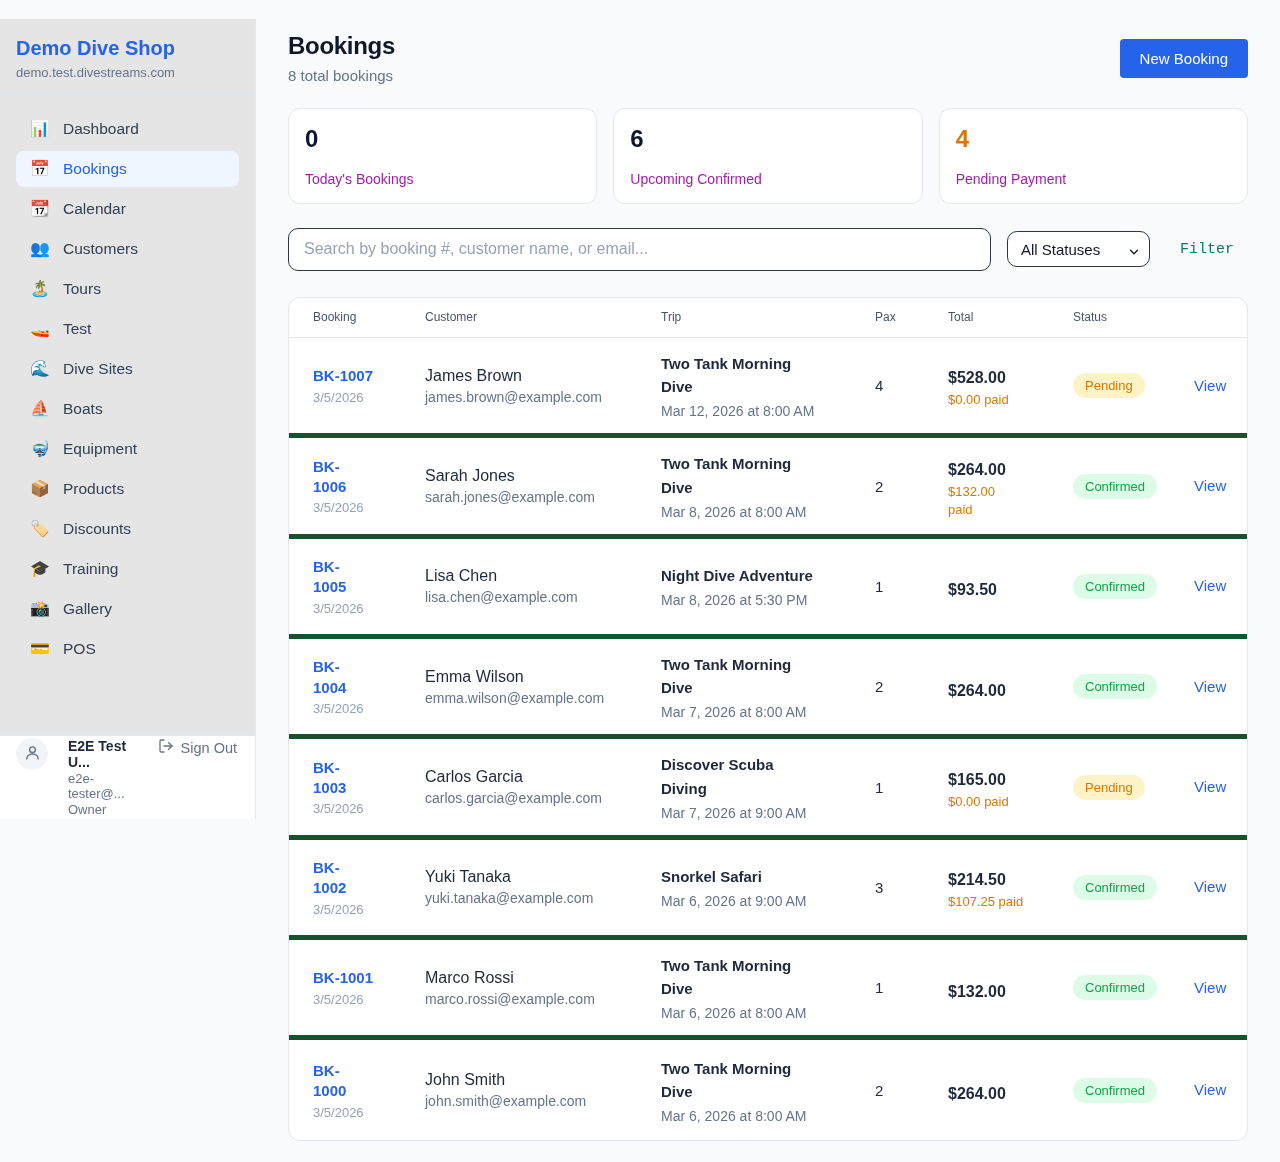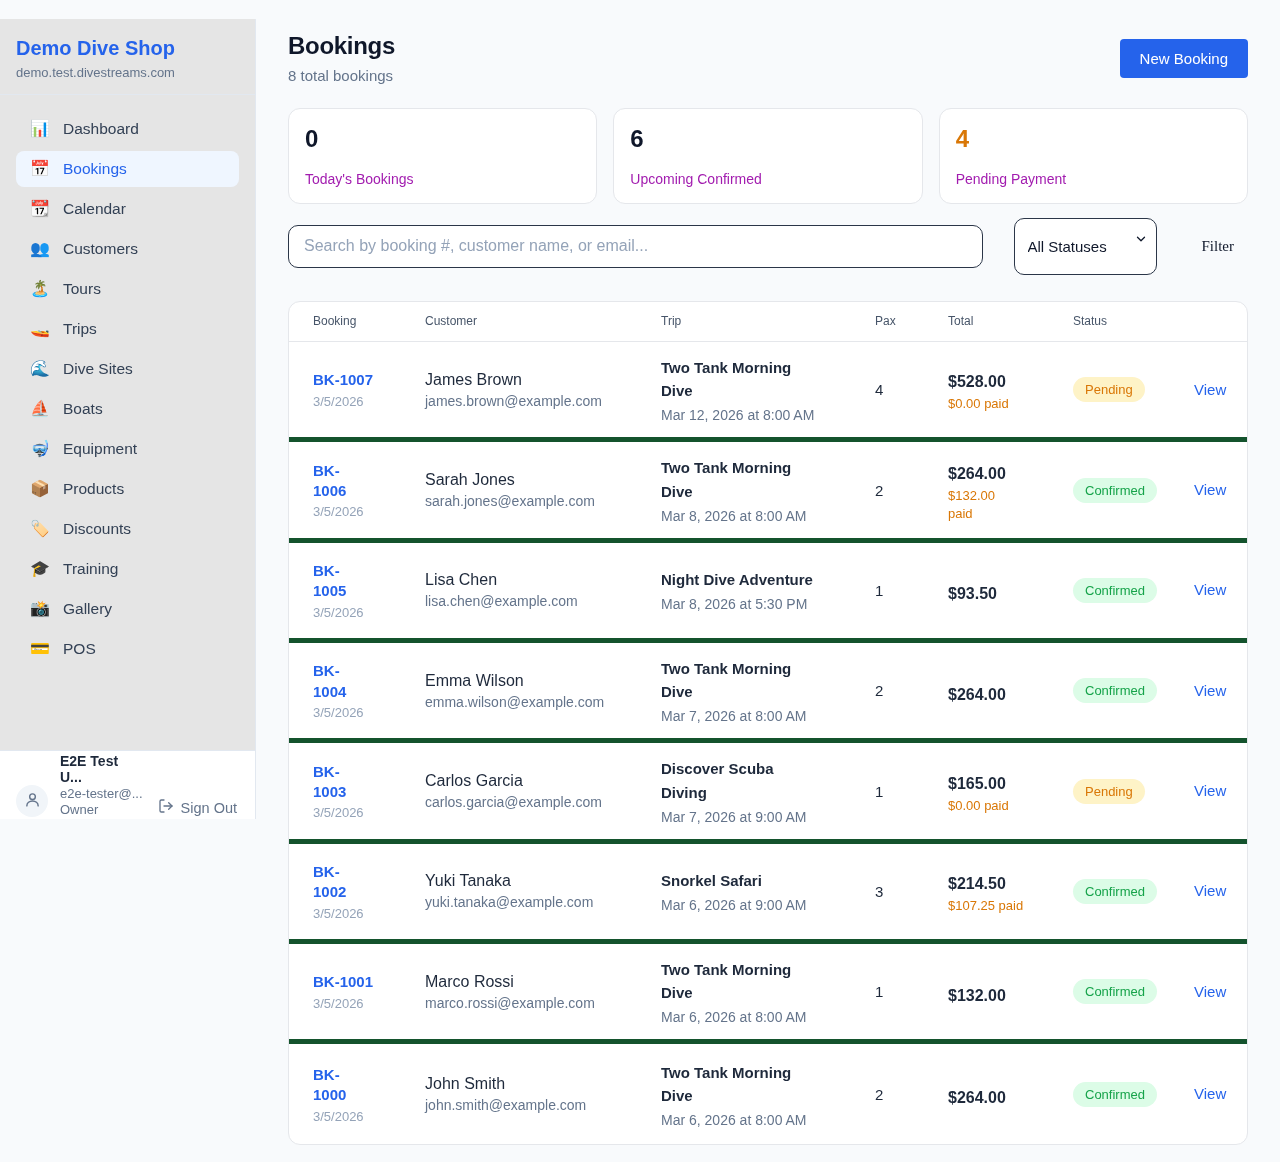--- a/index.html
+++ b/index.html
@@ -28,21 +28,21 @@
     padding: 9px 14px; margin-bottom: 4px;
     border-radius: 8px; cursor: pointer;
     color: #334155; font-size: 15.5px;
   }
   .nav-item.active { background: #eff6ff; color: #2563eb; }
   .nav-icon { font-size: 16px; width: 20px; text-align: center; line-height: 1; }
   .sidebar-footer {
     position: absolute; bottom: 0; left: 0; right: 0;
     border-top: 1px solid #e2e8f0;
     padding: 2px 16px;
-    display: flex; align-items: flex-end; gap: 12px;
+    display: flex; align-items: flex-start; gap: 20px;
     background: #fff;
   }
   .avatar {
     width: 32px; height: 32px; border-radius: 50%;
     background: #f1f5f9; flex: none;
     display: flex; align-items: center; justify-content: center;
   }
   .user-info { flex: 1; min-width: 0; }
   .user-name { font-size: 14px; font-weight: 700; color: #1e293b; }
   .user-email, .user-role { font-size: 13px; color: #64748b; margin-top: 1px; }
@@ -65,44 +65,44 @@
     font-family: "Liberation Sans", sans-serif;
     cursor: pointer; margin-top: 7px;
   }
   .stats { display: grid; grid-template-columns: 1fr 1fr 1fr; gap: 16px; margin-top: 24px; }
   .stat-card {
     background: #fff; border: 1px solid #e5e7eb; border-radius: 12px;
     padding: 16px;
   }
   .stat-value { font-size: 24px; font-weight: 700; line-height: 1.2; }
   .stat-label { font-size: 14px; color: #a21caf; margin-top: 17px; }
-  .toolbar { display: flex; align-items: center; gap: 31px; margin-top: 14px; }
+  .toolbar { display: flex; align-items: center; gap: 16px; margin-top: 24px; }
   .search-input {
     flex: 1; height: 43px;
     border: 1.5px solid #2b3648; border-radius: 10px;
     padding: 0 15px; font-size: 16px; color: #0f172a;
     font-family: "Liberation Sans", sans-serif;
     background: #fff; outline: none;
   }
   .search-input::placeholder { color: #94a3b8; }
   .select-wrap { position: relative; width: 143px; flex: none; }
   .status-select {
-    width: 100%; height: 57px;
+    width: 100%; height: 36px;
     border: 1.5px solid #2b3648; border-radius: 10px;
     background: #fff; color: #0f172a;
     font-size: 15px; font-family: "Liberation Sans", sans-serif;
     padding: 0 28px 0 13px;
     appearance: none; -webkit-appearance: none; -moz-appearance: none;
     outline: none; cursor: pointer;
   }
   .select-chevron { position: absolute; right: 9px; top: 14px; pointer-events: none; }
   .filter-btn {
     background: none; border: none; cursor: pointer;
-    font-size: 15px; color: #0f172a;
-    font-family: Liberation Serif, serif;
+    font-size: 15px; color: #0f766e;
+    font-family: Liberation Mono, monospace;
     padding: 0 14px;
   }
   
   .table-card {
     background: #fff; border: 1px solid #e5e7eb; border-radius: 12px;
     margin-top: 26px; overflow: hidden;
   }
   .trow {
     display: grid;
     grid-template-columns: 112px 236px 214px 73px 125px 121px minmax(36px, 1fr);
@@ -153,21 +153,21 @@
       <div class="nav-item">
         <span class="nav-icon">👥</span>
         <span class="nav-label">Customers</span>
       </div>
       <div class="nav-item">
         <span class="nav-icon">🏝️</span>
         <span class="nav-label">Tours</span>
       </div>
       <div class="nav-item">
         <span class="nav-icon">🚤</span>
-        <span class="nav-label">Trips</span>
+        <span class="nav-label">Test</span>
       </div>
       <div class="nav-item">
         <span class="nav-icon">🌊</span>
         <span class="nav-label">Dive Sites</span>
       </div>
       <div class="nav-item">
         <span class="nav-icon">⛵</span>
         <span class="nav-label">Boats</span>
       </div>
       <div class="nav-item">

